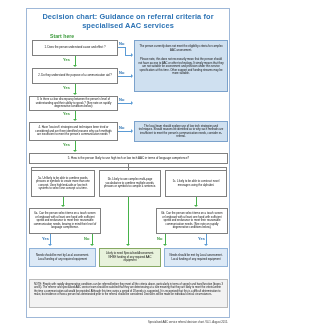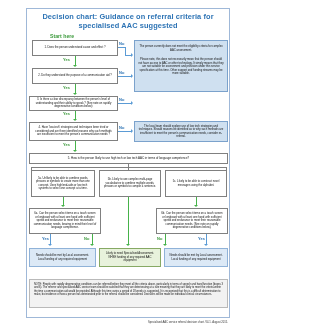--- a/index.html
+++ b/index.html
@@ -72,21 +72,21 @@
     text-align:right;font-size:2.7px;color:#333;
   }
 </style>
 </head>
 <body>
 
 <div id="page">
 
   <div class="doc-frame"></div>
 
-  <div class="title">Decision chart: Guidance on referral criteria for specialised AAC suggested</div>
+  <div class="title">Decision chart: Guidance on referral criteria for specialised AAC services</div>
   <div class="start-here">Start here</div>
 
   <div class="box" style="left:32px;top:40px;width:86px;height:16px;">
     <span>1. Does the person understand cause and effect ?</span>
   </div>
 
   <div class="hline" style="left:118px;top:47px;width:7px;"></div>
   <div class="vline blue" style="left:125px;top:47px;height:8px;"></div>
   <div class="hline" style="left:125px;top:55px;width:7px;"></div>
   <div class="arrow-r" style="left:131px;top:53px;"></div>

